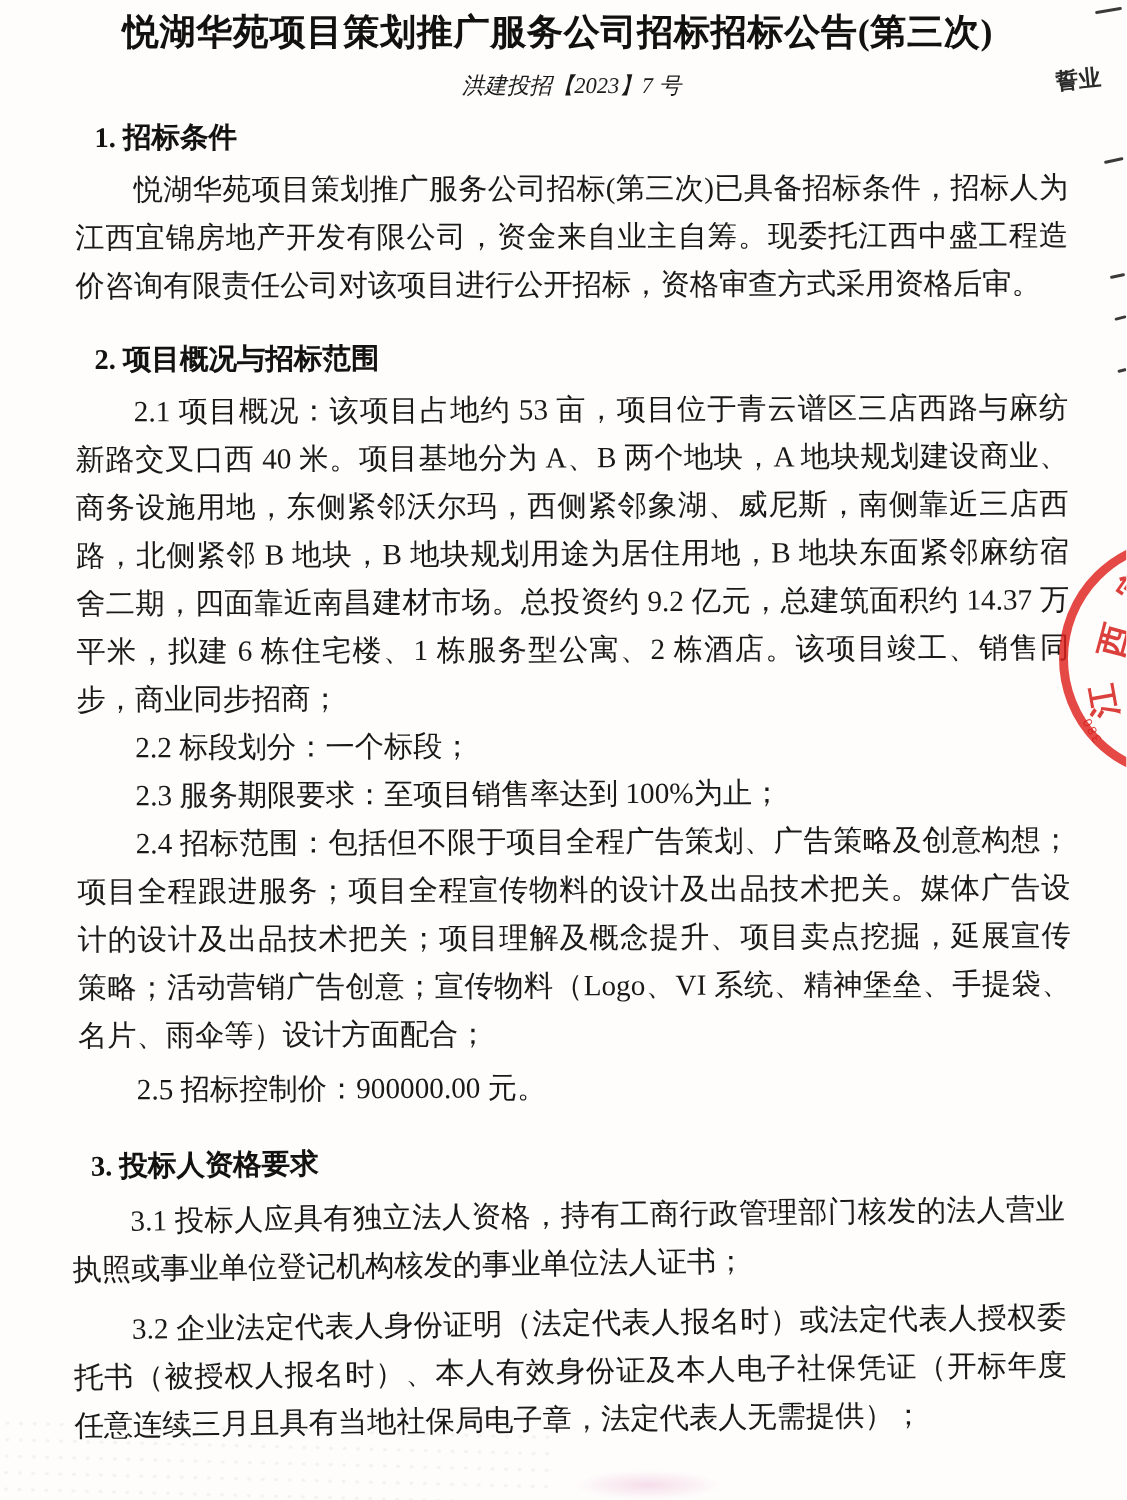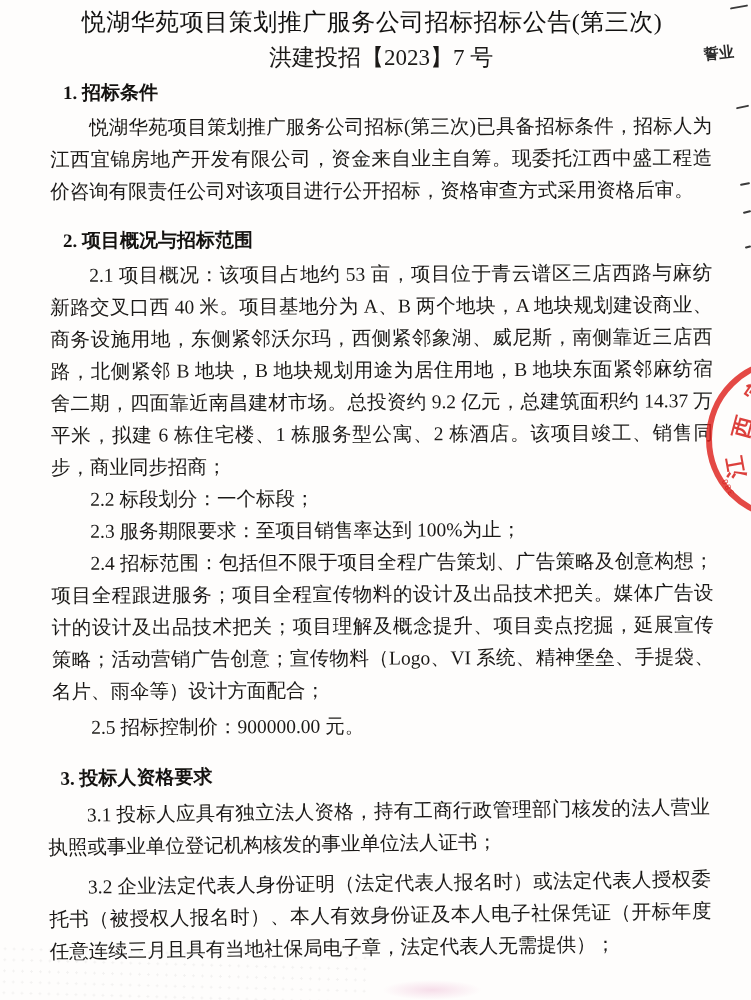--- a/index.html
+++ b/index.html
@@ -8,27 +8,28 @@
     width:751px; height:1000px;
     background:#fefdfc;
     overflow:hidden;
     font-family:"Liberation Serif","DejaVu Serif",serif;
     color:#171513;
   }
   .content {
     position:absolute; top:0; left:50px; width:662px;
   }
   .title {
-    font-size:24px; font-weight:400; text-align:center;
+    font-size:24px; font-weight:700; text-align:center;
     margin:6px 18px 0 0; line-height:32px; letter-spacing:0.5px;
     color:#121110;
   }
   .docnum {
-    font-size:23px; text-align:center; margin-top:8px; line-height:24px;
+    font-size:15px; text-align:center; margin-top:8px; line-height:24px;
     color:#1c1a18;
+    font-style:italic;
   }
   h2.sec-heading {
     font-size:19px; font-weight:700; line-height:22px;
     margin:0 0 0 13px; color:#141210;
   }
   .sec p {
     font-size:19.5px; line-height:32px; text-align:justify;
     text-indent:2em; margin:0; color:#1b1917;
   }
   .sec-1 { margin-top:12px; transform:rotate(-0.15deg); transform-origin:left top; }

